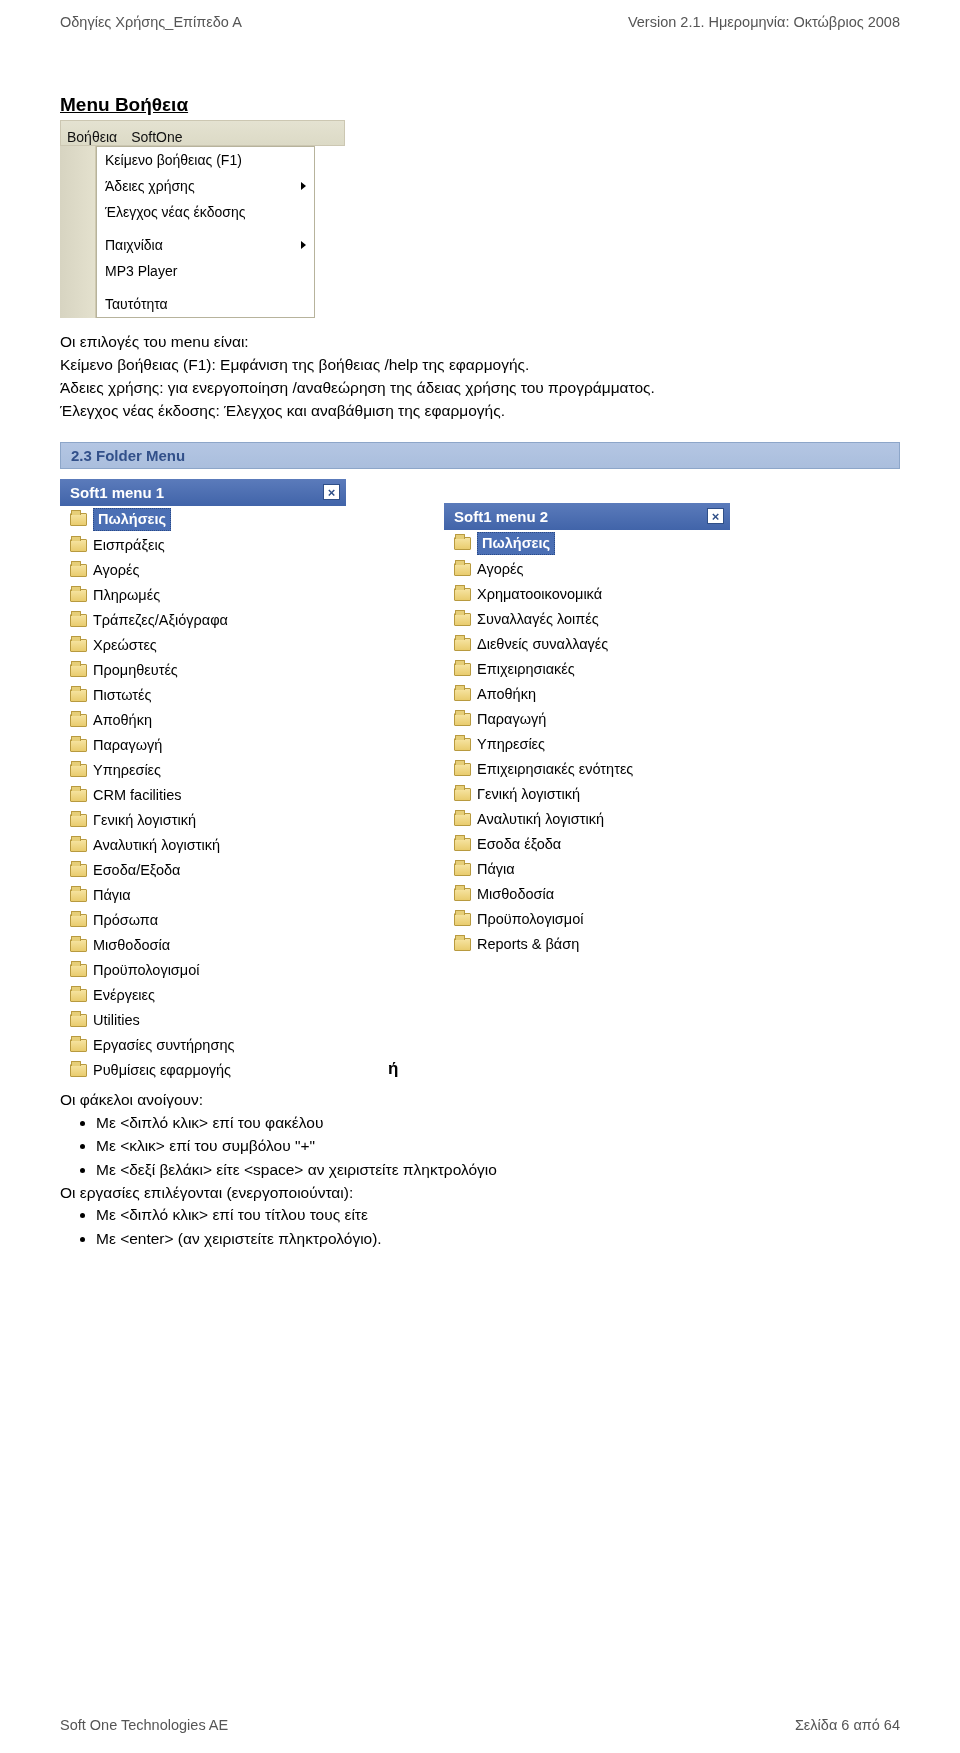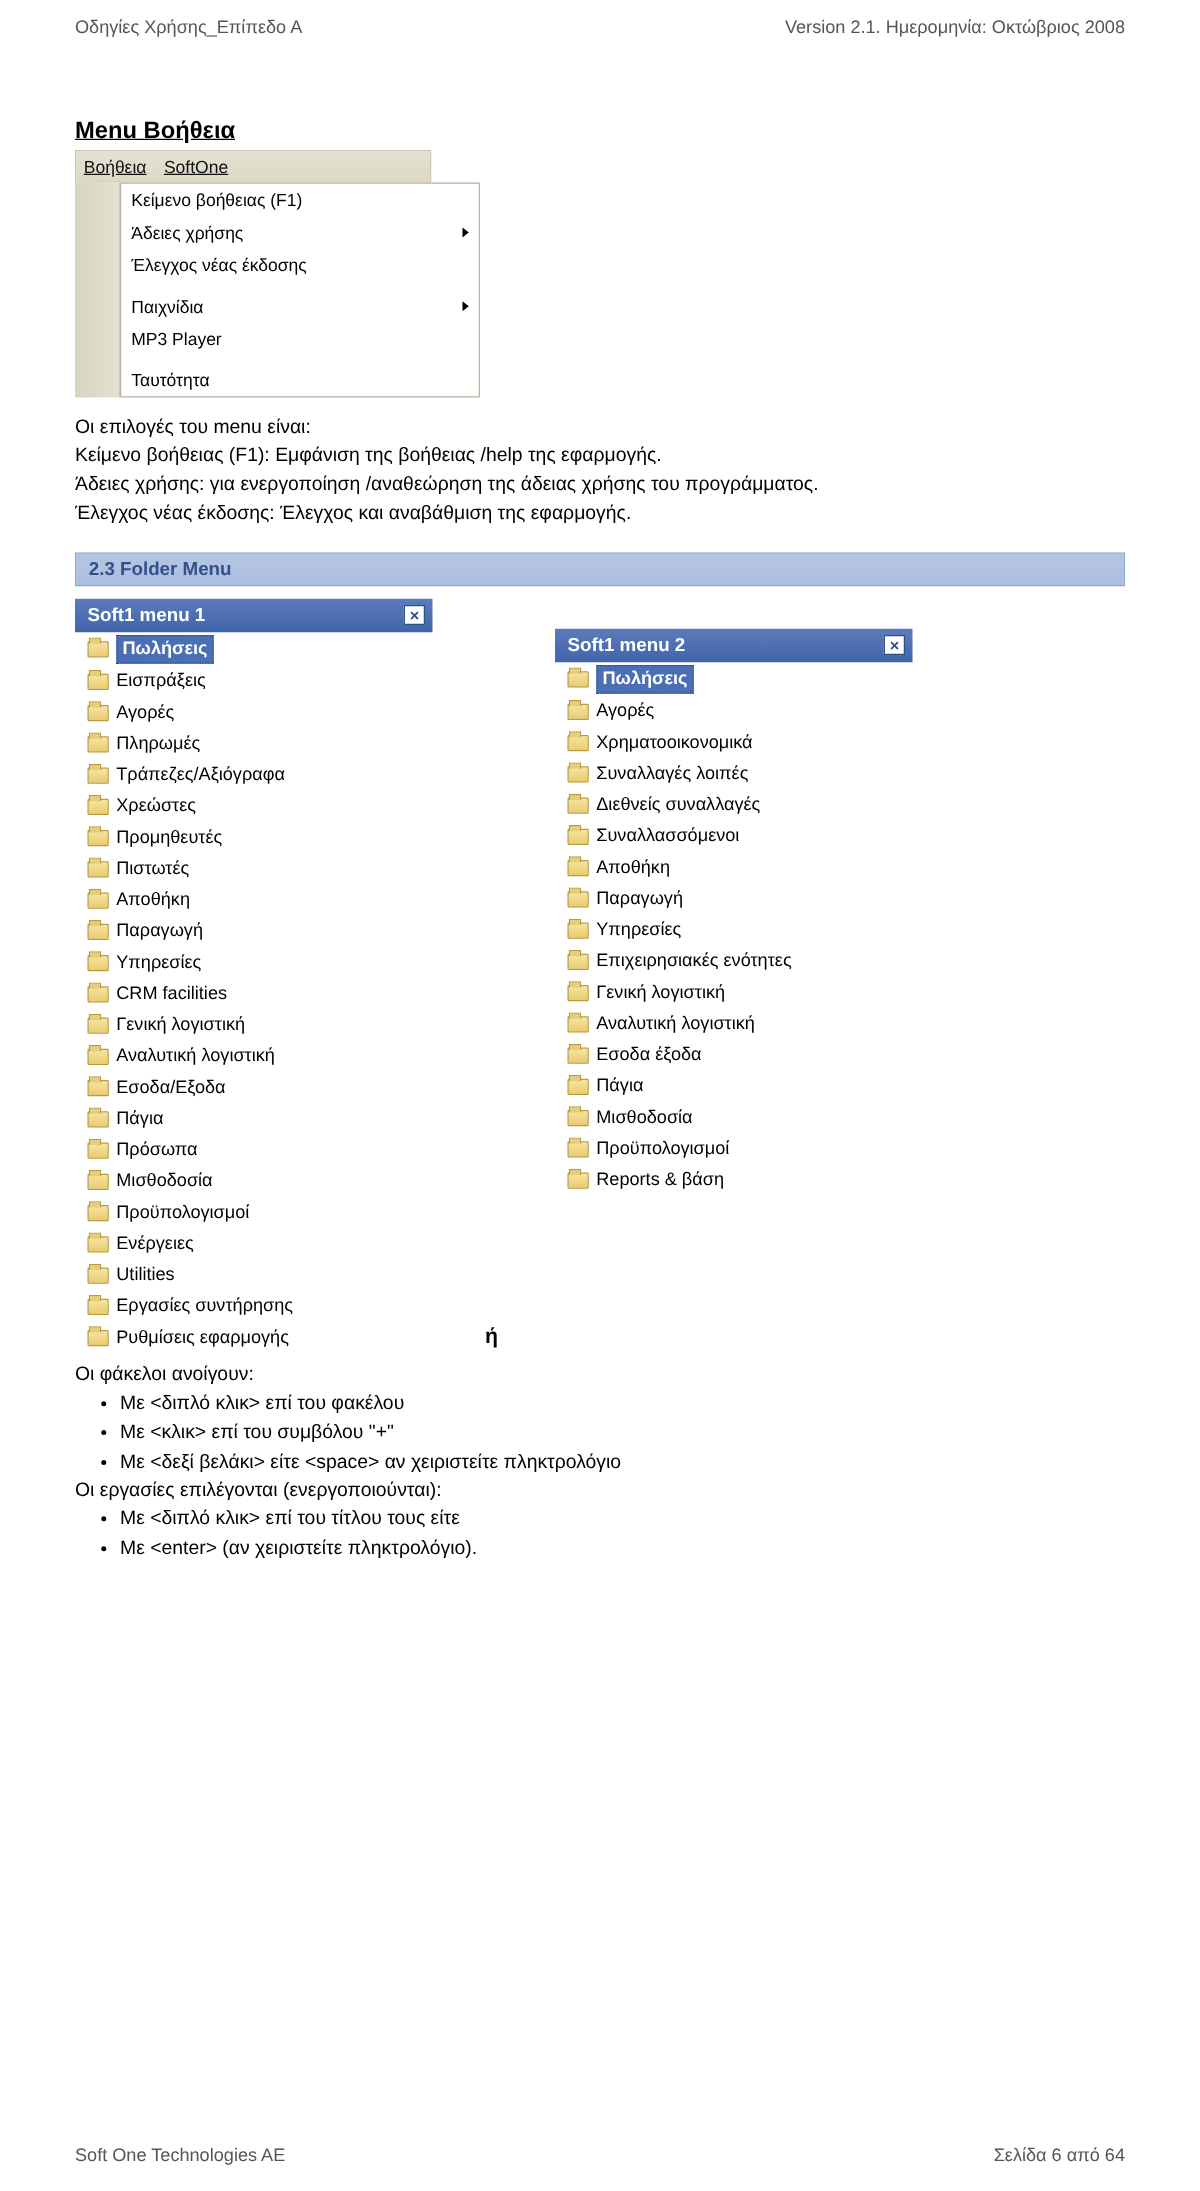--- a/index.html
+++ b/index.html
@@ -27,37 +27,36 @@
     font-weight: bold;
     margin: 34px 0 4px 0;
   }
   
   .helpbar {
     width: 285px;
     height: 26px;
     background: linear-gradient(#e4e2d1, #dcdac6);
     border: 1px solid #ccc7b2;
     display: flex;
-    align-items: center;
+    align-items: flex-end;
     font-size: 14px;
     padding-left: 6px;
     gap: 14px;
     color: #111;
-    text-decoration: underline;
   }
   .help-dropdown-wrap { display: flex; }
   .help-left-strip {
     width: 36px;
     background: linear-gradient(to right, #d7d4c1, #e4e1ce);
     border-right: 1px solid #cfc9b0;
   }
   .help-dropdown {
     background: #fff;
     border: 1px solid #b7b39c;
-    width: 288px;
+    width: 219px;
     font-size: 14px;
   }
   .help-item {
     padding: 5px 8px;
     display: flex;
     justify-content: space-between;
     align-items: center;
     color: #000;
     cursor: default;
   }
@@ -345,21 +344,21 @@
           <div class="tree-item">
             <span class="folder-icon"></span>
             <span class="label">Συναλλαγές λοιπές</span>
           </div>
           <div class="tree-item">
             <span class="folder-icon"></span>
             <span class="label">Διεθνείς συναλλαγές</span>
           </div>
           <div class="tree-item">
             <span class="folder-icon"></span>
-            <span class="label">Συναλλασσόμενοι</span>
+            <span class="label">Επιχειρησιακές</span>
           </div>
           <div class="tree-item">
             <span class="folder-icon"></span>
             <span class="label">Αποθήκη</span>
           </div>
           <div class="tree-item">
             <span class="folder-icon"></span>
             <span class="label">Παραγωγή</span>
           </div>
           <div class="tree-item">

